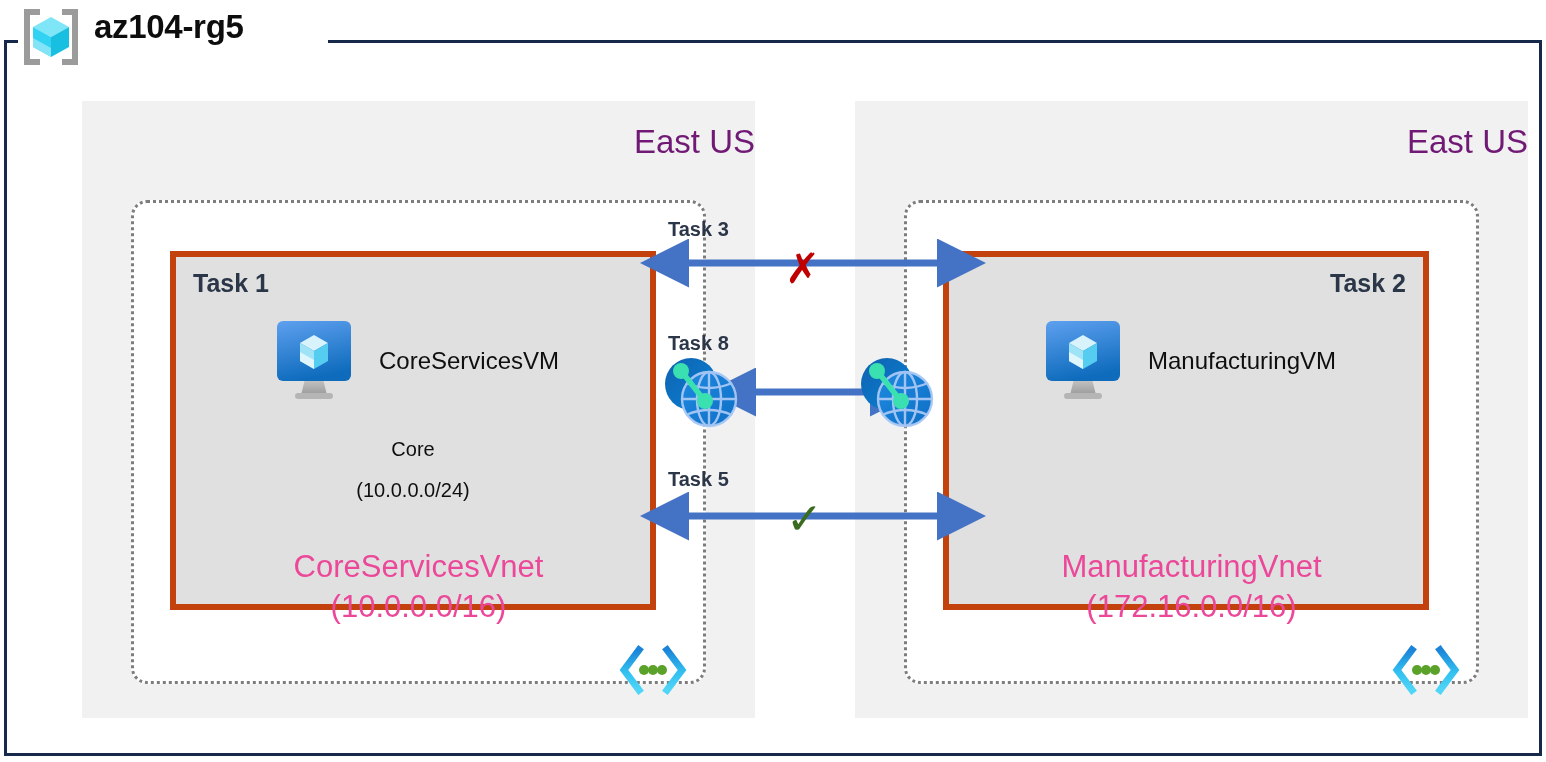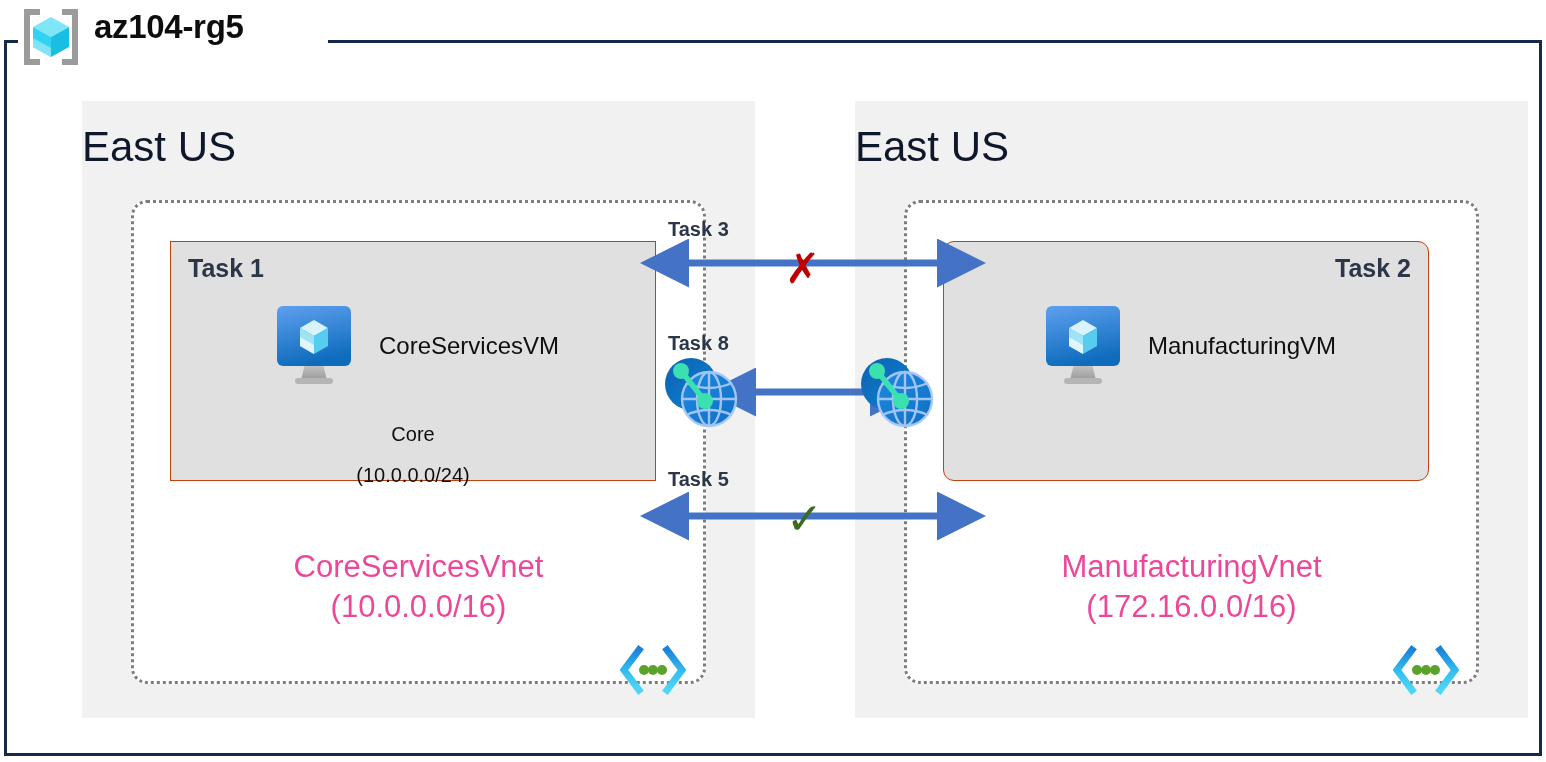--- a/index.html
+++ b/index.html
@@ -76,23 +76,23 @@
     background: #f1f1f1;
   }
   .region-left  { left: 82px;  width: 673px; }
   .region-right { left: 855px; width: 673px; }
 
   .region-label {
     position: absolute;
     top: 22px;
     left: 0;
     width: 100%;
-    text-align: left;
-    font-size: 42px;
-    color: #0f172a;
+    text-align: right;
+    font-size: 33px;
+    color: #701a75;
     font-family: "Liberation Sans", "DejaVu Sans", sans-serif;
   }
 
   
   .vnet {
     position: absolute;
     top: 99px;          
     height: 484px;
     border: 3px dotted #7d7d7d;
     border-radius: 16px;
@@ -119,29 +119,29 @@
     position: absolute;
     right: 18px;
     bottom: -12px;
     width: 64px;
     height: 46px;
   }
 
   
   .subnet {
     position: absolute;
-    top: 38px;         
+    top: 48px;         
     left: 36px;
     width: 486px;
-    height: 240px;
+    height: 359px;
     background: #e0e0e0;
-    border: 1px solid #c2410c;
+    border: 6px solid #c2410c;
     box-sizing: border-box;
   }
-  .subnet-right { left: 36px; width: 486px; border-radius: 11px; }
+  .subnet-right { left: 36px; width: 486px; }
 
   .task-tag {
     position: absolute;
     top: 12px;
     font-size: 25px;
     font-weight: bold;
     color: #2b3648;
   }
   .task-tag-left  { left: 17px; }
   .task-tag-right { right: 17px; }

